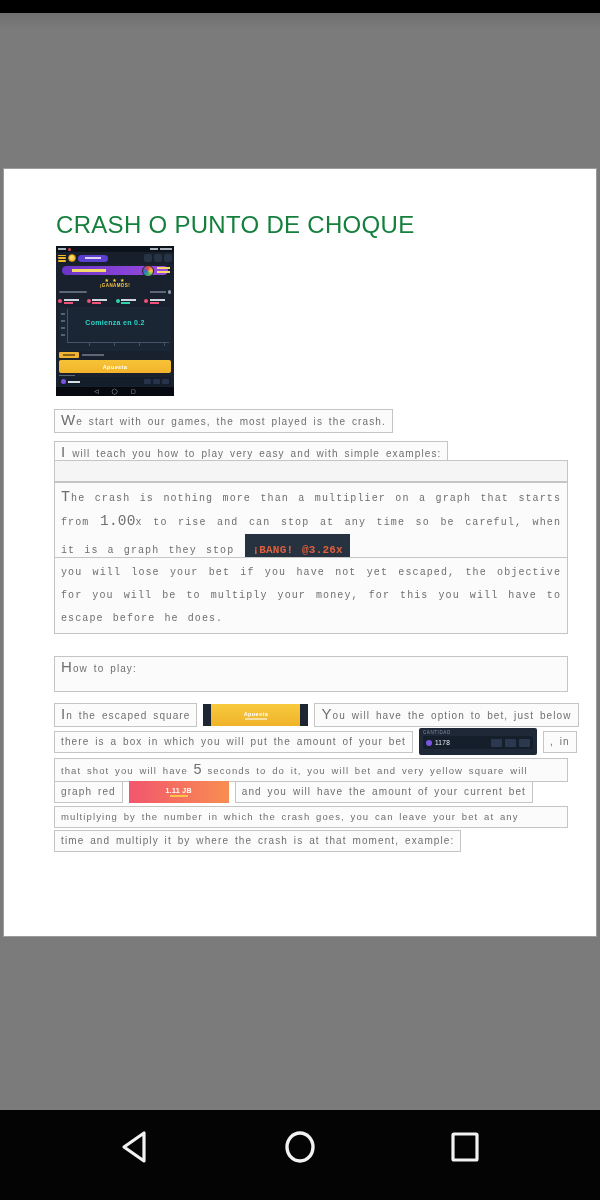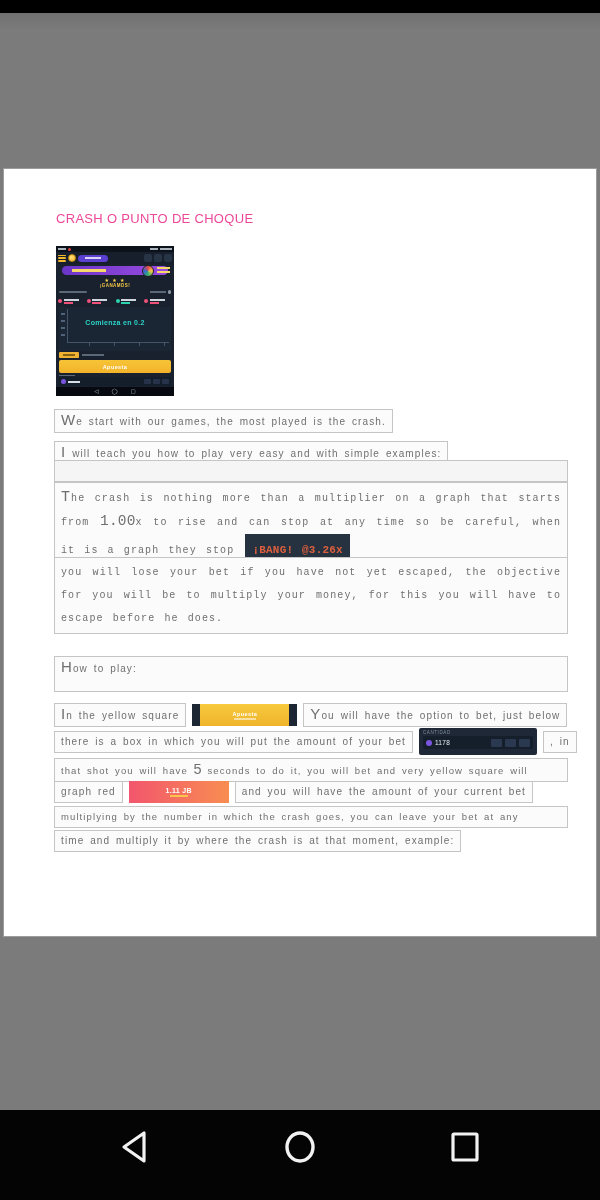--- a/index.html
+++ b/index.html
@@ -11,21 +11,21 @@
   }
   .statusbar { position:absolute; top:0; left:0; width:600px; height:13px; background:#000; }
 
   
   .page {
     position:absolute; left:3px; right:3px; top:168px; height:769px;
     background:#fff; border:1px solid #9c9c9c;
   }
   .doc-title {
     position:absolute; left:52px; top:42px;
-    font-size:13px; color:#ec4899; letter-spacing:0.3px; font-weight:400;
+    font-size:24px; color:#15803d; letter-spacing:0.3px; font-weight:400;
   }
 
   
   .tb {
     display:inline-block;
     border:1px solid #c5c5c5; background:#fbfbfb;
     padding:3px 6px; color:#6f6f6f;
     font-size:10px; letter-spacing:1.1px; word-spacing:2px; line-height:14px;
     white-space:pre-wrap;
   }
@@ -285,21 +285,21 @@
 
   <div class="blk w-full tb empty-box" style="top:291px"></div>
 
   <div class="blk tb cap w-full just" style="top:313px"><span>The crash is nothing more than a multiplier on a graph that starts from </span><span class="bignum">1.00</span><span>x to rise and can stop at any time so be careful, when it is a graph they stop </span><span class="img-bang">¡BANG! @3.26x</span></div>
 
   <div class="blk tb w-full just" style="top:388px"><span>you will lose your bet if you have not yet escaped, the objective for you will be to multiply your money, for this you will have to escape before he does.</span></div>
 
   <div class="blk tb cap w-full" style="top:487px; height:36px"><span>How to play:</span></div>
 
   <div class="row" style="top:534px">
-    <span class="tb cap">In the yellow square</span>
+    <span class="tb cap">In the escaped square</span>
     <span class="img-bet">
       <span class="side"></span>
       <span class="mid">
         <span class="lbl">Apuesta</span>
         <span class="sub"></span>
       </span>
       <span class="side"></span>
     </span>
     <span class="tb cap">You will have the option to bet, just below</span>
   </div>

